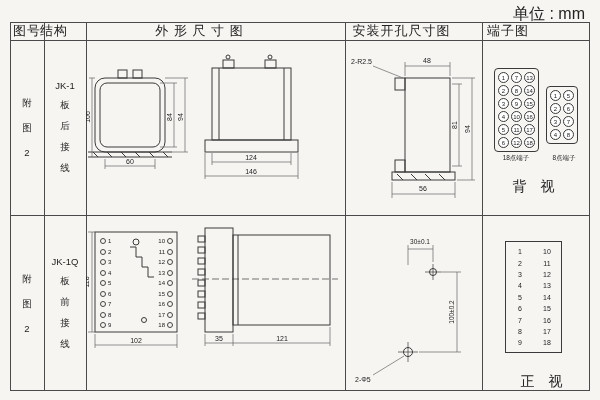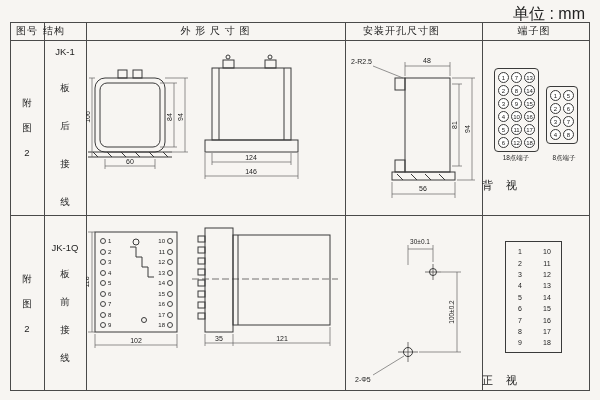--- a/index.html
+++ b/index.html
@@ -1,63 +1,63 @@
 <!DOCTYPE html>
 <html><head>
 <meta charset="utf-8">
 <style>
   *{margin:0;padding:0;box-sizing:border-box;}
   html,body{width:600px;height:400px;}
   body{background:#f7f5f2;font-family:"Liberation Sans","DejaVu Sans",sans-serif;color:#222;position:relative;overflow:hidden;}
   .frame{position:absolute;left:10px;top:22px;width:580px;height:369px;border:1px solid #4a4a4a;}
   .vline{position:absolute;top:22px;width:1px;height:369px;background:#4a4a4a;}
   .hline{position:absolute;left:10px;width:580px;height:1px;background:#4a4a4a;}
-  .hdr{position:absolute;top:22px;height:18px;display:flex;align-items:center;justify-content:center;font-size:10px;letter-spacing:1px;white-space:nowrap;}
+  .hdr{position:absolute;top:22px;height:18px;display:flex;align-items:center;justify-content:center;font-size:13px;letter-spacing:1px;white-space:nowrap;}
   .cell{position:absolute;}
   .vstack{display:flex;flex-direction:column;align-items:center;justify-content:center;font-size:9.5px;}
   .unit{position:absolute;left:460px;top:4px;width:125px;text-align:right;font-size:16px;}
   svg{position:absolute;left:0;top:0;}
   svg text{font-family:"Liberation Sans","DejaVu Sans",sans-serif;fill:#222;stroke:none;}
   .ovl{position:absolute;}
   .tc{width:11px;height:11px;border:1px solid #3a3a3a;border-radius:50%;display:flex;align-items:center;justify-content:center;font-size:6px;line-height:1;margin:auto;background:#fff;}
   .tp{font-size:7px;display:flex;align-items:center;justify-content:center;line-height:1;}
   .dotl{font-size:6px;display:flex;align-items:center;gap:2px;line-height:1;}
   .dotl::before{content:"";width:4px;height:4px;border:1px solid #444;border-radius:50%;flex:none;}
   .dotr{font-size:6px;display:flex;align-items:center;justify-content:flex-end;gap:2px;line-height:1;}
   .dotr::after{content:"";width:4px;height:4px;border:1px solid #444;border-radius:50%;flex:none;}
   .tbox{position:absolute;border:1px solid #3a3a3a;}
   .tlabel{position:absolute;font-size:6.5px;text-align:center;white-space:nowrap;}
-  .view{position:absolute;width:100%;text-align:left;font-size:11px;letter-spacing:5px;}
+  .view{position:absolute;width:100%;text-align:center;font-size:14px;letter-spacing:5px;}
 </style>
 </head>
 <body>
 
 <div class="unit">单位 : mm</div>
 
 <div class="frame"></div>
 <div class="vline" style="left:44px"></div>
 <div class="vline" style="left:86px"></div>
 <div class="vline" style="left:345px"></div>
 <div class="vline" style="left:482px"></div>
 <div class="hline" style="top:40px"></div>
 <div class="hline" style="top:215px"></div>
 
 <div class="hdr" style="left:10px;width:34px">图号</div>
 <div class="hdr" style="left:33px;width:42px">结构</div>
-<div class="hdr" style="left:86px;width:259px">外 形 尺 寸 图</div>
+<div class="hdr" style="left:70px;width:259px">外 形 尺 寸 图</div>
 <div class="hdr" style="left:333px;width:137px">安装开孔尺寸图</div>
-<div class="hdr" style="left:482px;width:104px">端子图</div>
+<div class="hdr" style="left:456px;width:104px">端子图</div>
 
 <div class="cell vstack" style="left:10px;top:40px;width:34px;height:175px;gap:12px">
   <span>附</span>
   <span>图</span>
   <span>2</span>
 </div>
 
-<div class="cell vstack" style="left:44px;top:40px;width:42px;height:175px;gap:25px">
+<div class="cell vstack" style="left:44px;top:40px;width:42px;height:175px;gap:8px">
   <span>JK-1</span>
   <span>板</span>
   <span>后</span>
   <span>接</span>
   <span>线</span>
 </div>
 
 <div class="cell" style="left:86px;top:40px;width:259px;height:175px">
   <svg width="259" height="175" viewBox="0 0 259 175">
     <g stroke="#3a3a3a" fill="none" stroke-width="1">
@@ -182,21 +182,21 @@
   <div class="tlabel" style="left:62px;top:114px;width:40px">8点端子</div>
   <div class="view" style="top:138px">背 视</div>
 </div>
 
 <div class="cell vstack" style="left:10px;top:215px;width:34px;height:176px;gap:12px">
   <span>附</span>
   <span>图</span>
   <span>2</span>
 </div>
 
-<div class="cell vstack" style="left:44px;top:215px;width:42px;height:176px;gap:15px">
+<div class="cell vstack" style="left:44px;top:215px;width:42px;height:176px;gap:8px">
   <span>JK-1Q</span>
   <span>板</span>
   <span>前</span>
   <span>接</span>
   <span>线</span>
 </div>
 
 <div class="cell" style="left:86px;top:215px;width:259px;height:175px">
   <svg width="259" height="175" viewBox="0 0 259 175">
     <g stroke="#3a3a3a" fill="none" stroke-width="1">

